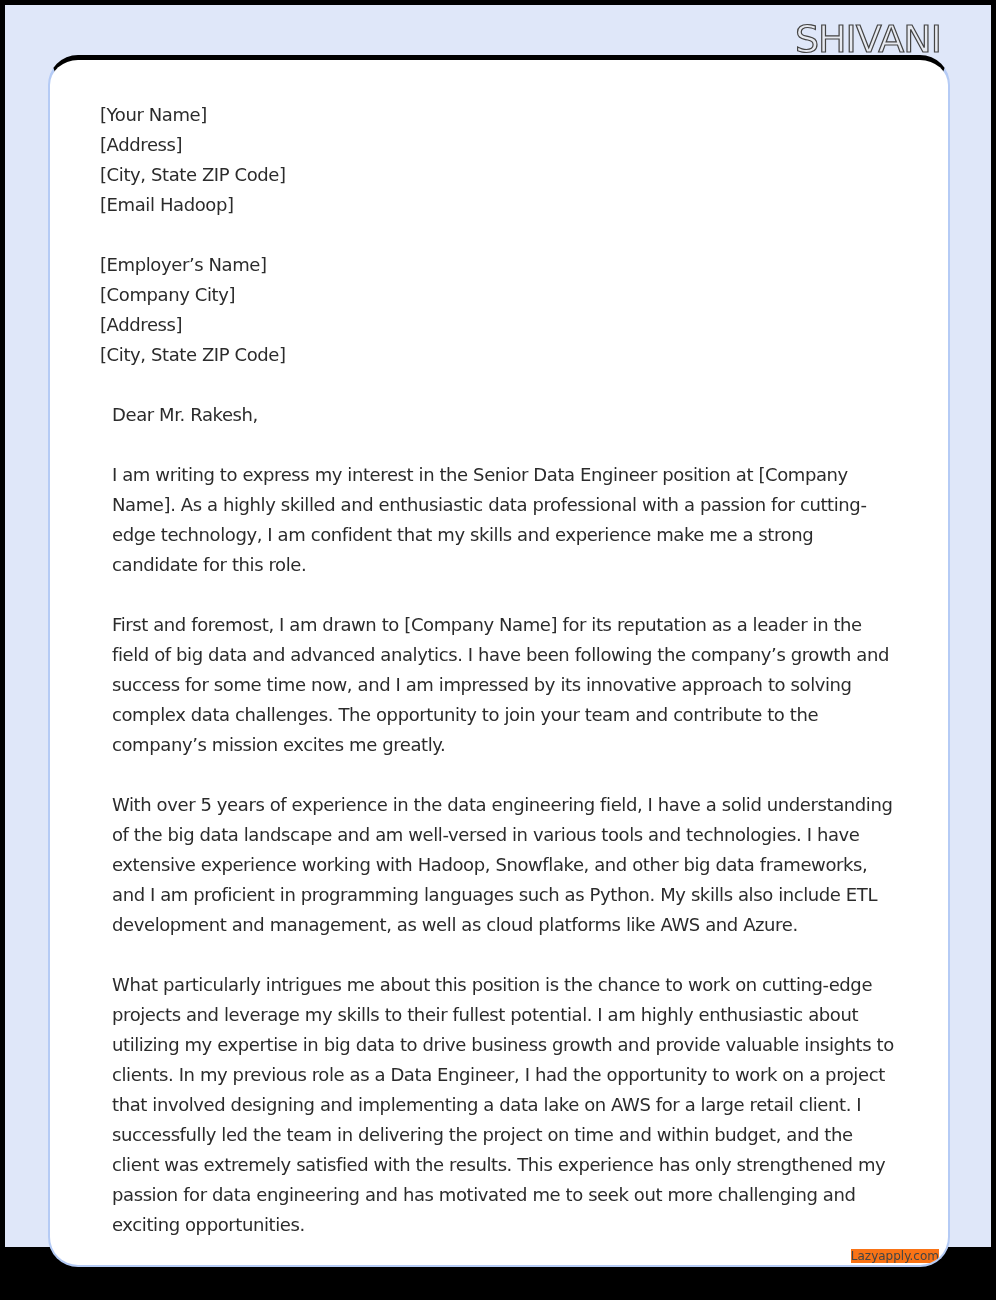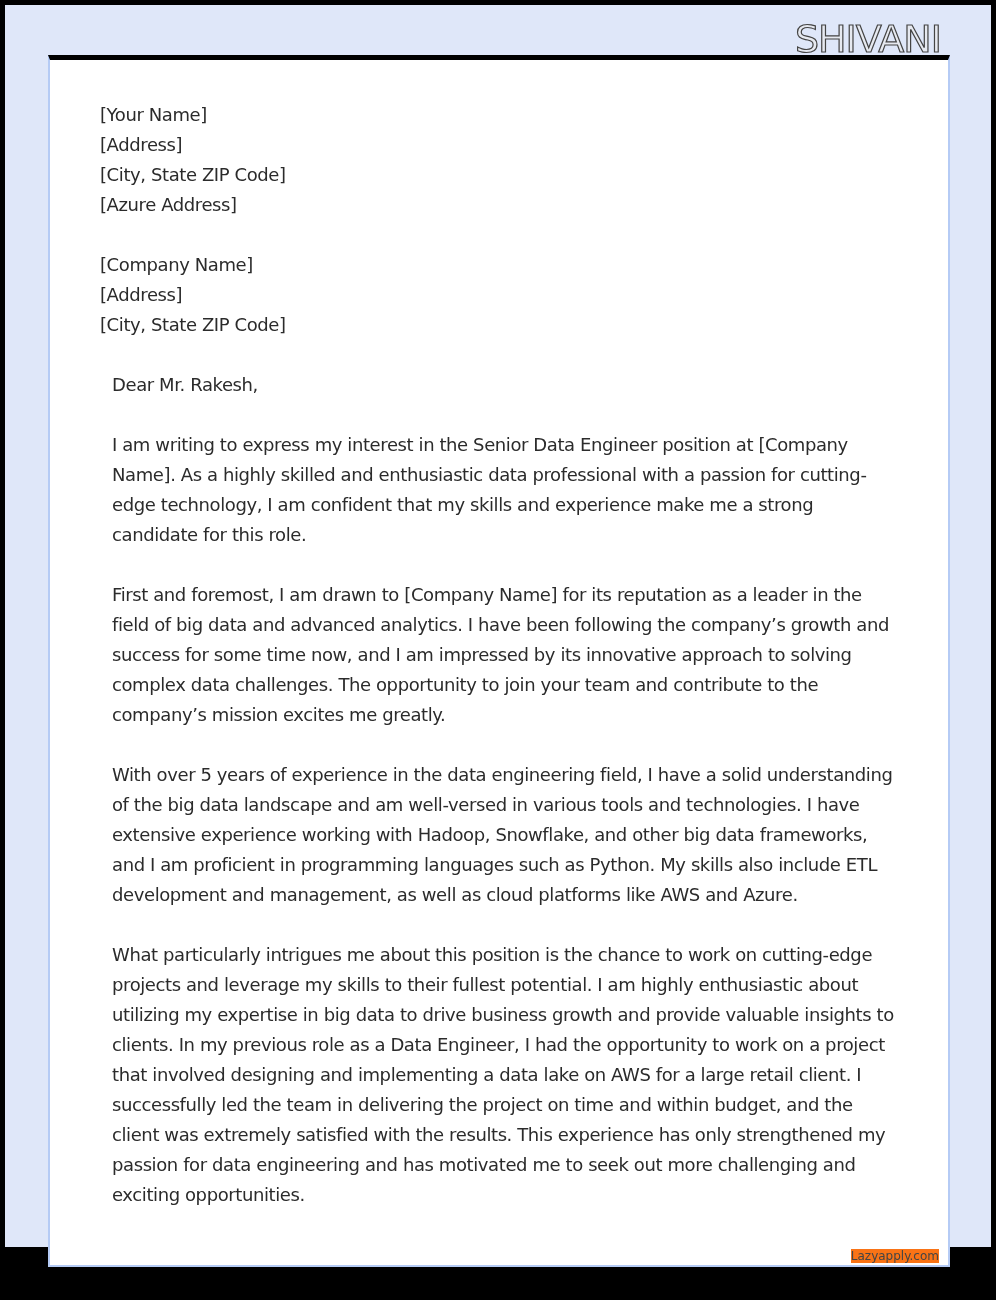--- a/index.html
+++ b/index.html
@@ -21,20 +21,21 @@
       line-height: 40px;
     }
     .page {
       position: absolute; left: 43px; top: 50px; width: 898px; height: 1205px;
       background: #fff;
       border-top: 5px solid #000;
       border-left: 2px solid #b5cbf5;
       border-right: 2px solid #b5cbf5;
       border-bottom: 2px solid #b5cbf5;
       overflow: hidden;
+      border-radius: 30px;
     }
     .content {
       position: absolute; left: 50px; top: 40px; width: 800px;
       font-family: "DejaVu Sans", sans-serif;
       font-size: 18px; line-height: 30px;
       color: #2b2b2b; letter-spacing: -0.4px;
     }
     .block { margin: 0 0 30px 0; }
     .line { display: block; white-space: nowrap; }
     p { margin: 0 0 30px 12px; }
@@ -50,25 +51,26 @@
 <div class="frame">
   <div class="brand">SHIVANI</div>
 
   <div class="page">
     <div class="content">
 
       <div class="block">
         <span class="line">[Your Name]</span>
         <span class="line">[Address]</span>
         <span class="line">[City, State ZIP Code]</span>
-        <span class="line">[Azure Address]</span>
+        <span class="line">[Email Hadoop]</span>
       </div>
 
       <div class="block">
-        <span class="line">[Company Name]</span>
+        <span class="line">[Employer’s Name]</span>
+        <span class="line">[Company City]</span>
         <span class="line">[Address]</span>
         <span class="line">[City, State ZIP Code]</span>
       </div>
 
       <p>Dear Mr. Rakesh,</p>
 
       <p>I am writing to express my interest in the Senior Data Engineer position at [Company Name]. As a highly skilled and enthusiastic data professional with a passion for cutting-edge technology, I am confident that my skills and experience make me a strong candidate for this role.</p>
       <p>First and foremost, I am drawn to [Company Name] for its reputation as a leader in the field of big data and advanced analytics. I have been following the company’s growth and success for some time now, and I am impressed by its innovative approach to solving complex data challenges. The opportunity to join your team and contribute to the company’s mission excites me greatly.</p>
       <p>With over 5 years of experience in the data engineering field, I have a solid understanding of the big data landscape and am well-versed in various tools and technologies. I have extensive experience working with Hadoop, Snowflake, and other big data frameworks, and I am proficient in programming languages such as Python. My skills also include ETL development and management, as well as cloud platforms like AWS and Azure.</p>
       <p>What particularly intrigues me about this position is the chance to work on cutting-edge projects and leverage my skills to their fullest potential. I am highly enthusiastic about utilizing my expertise in big data to drive business growth and provide valuable insights to clients. In my previous role as a Data Engineer, I had the opportunity to work on a project that involved designing and implementing a data lake on AWS for a large retail client. I successfully led the team in delivering the project on time and within budget, and the client was extremely satisfied with the results. This experience has only strengthened my passion for data engineering and has motivated me to seek out more challenging and exciting opportunities.</p>

